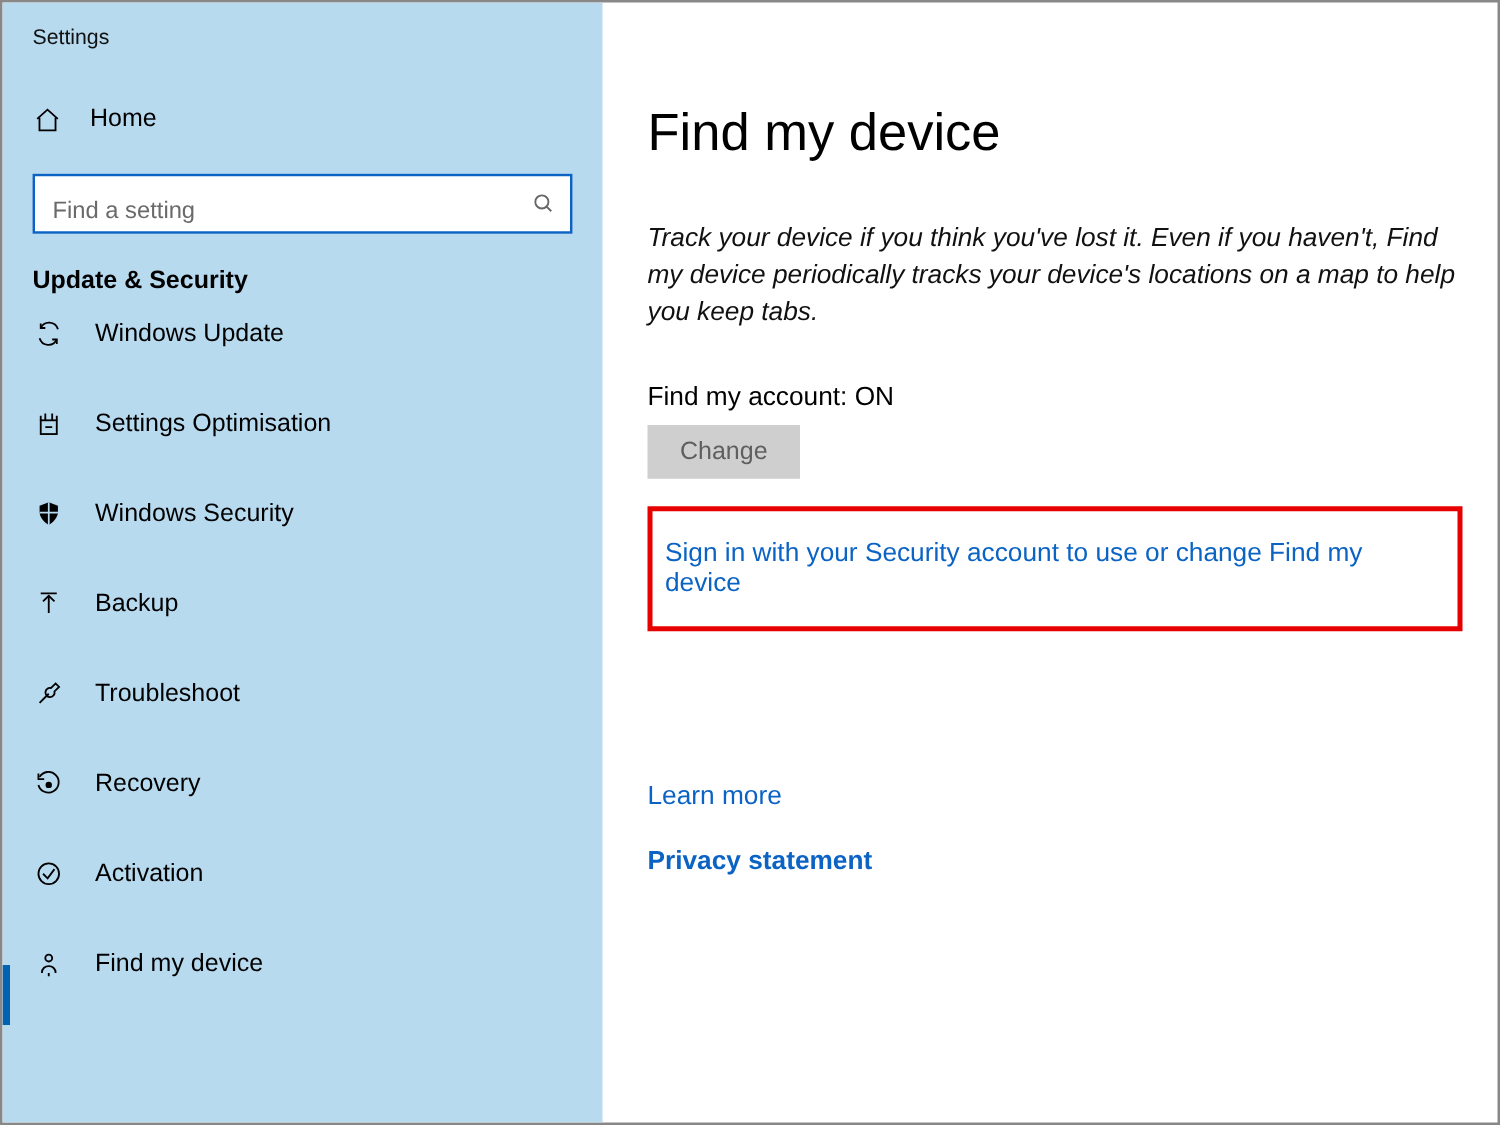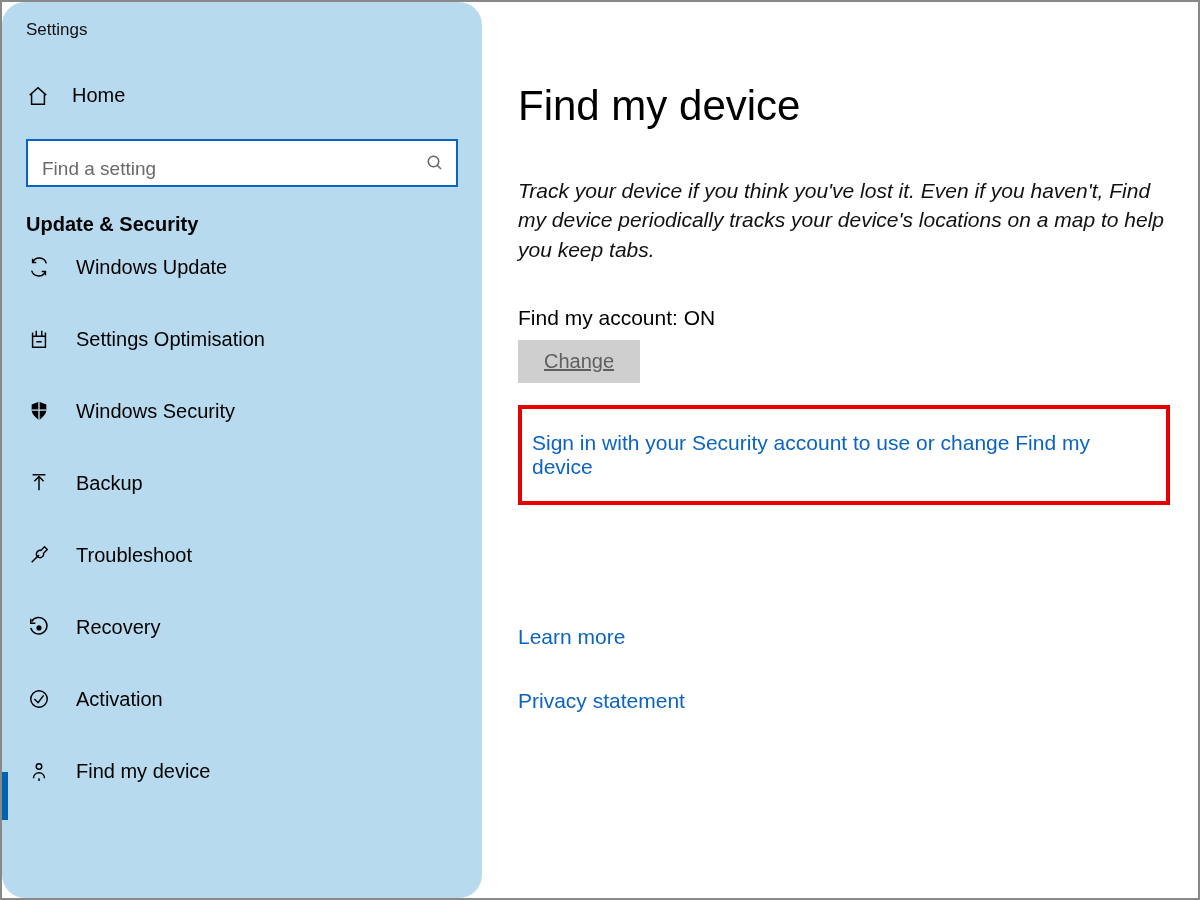--- a/index.html
+++ b/index.html
@@ -14,21 +14,20 @@
     color: #000;
   }
   .sidebar {
     width: 480px;
     height: 100%;
     background: #b8daef;
     display: flex;
     flex-direction: column;
     padding-top: 14px;
     position: relative;
-    border-radius: 23px;
   }
   .app-title {
     font-size: 17px;
     padding: 4px 24px 30px 24px;
     color: #111;
   }
   .home-row {
     display: flex;
     align-items: center;
     gap: 22px;
@@ -107,34 +106,33 @@
   }
   .change-btn {
     background: #cfcfcf;
     border: none;
     color: #5f5f5f;
     font-size: 20px;
     padding: 10px 26px;
     cursor: default;
     margin-bottom: 22px;
     font-family: inherit;
-    text-decoration: underline;
   }
   .highlight-box {
     border: 4px solid #e60000;
     padding: 22px 10px;
     margin-bottom: 120px;
   }
   .link {
     color: #0b63c4;
     font-size: 21px;
     cursor: pointer;
     display: block;
   }
-  .link + .link { margin-top: 40px; }
+  .link + .link { margin-top: 28px; font-weight: bold; }
   svg { display:block; }
 </style>
 </head>
 <body>
 
 <div class="sidebar">
   <div class="app-title">Settings</div>
 
   <div class="home-row">
     <span class="icon">

